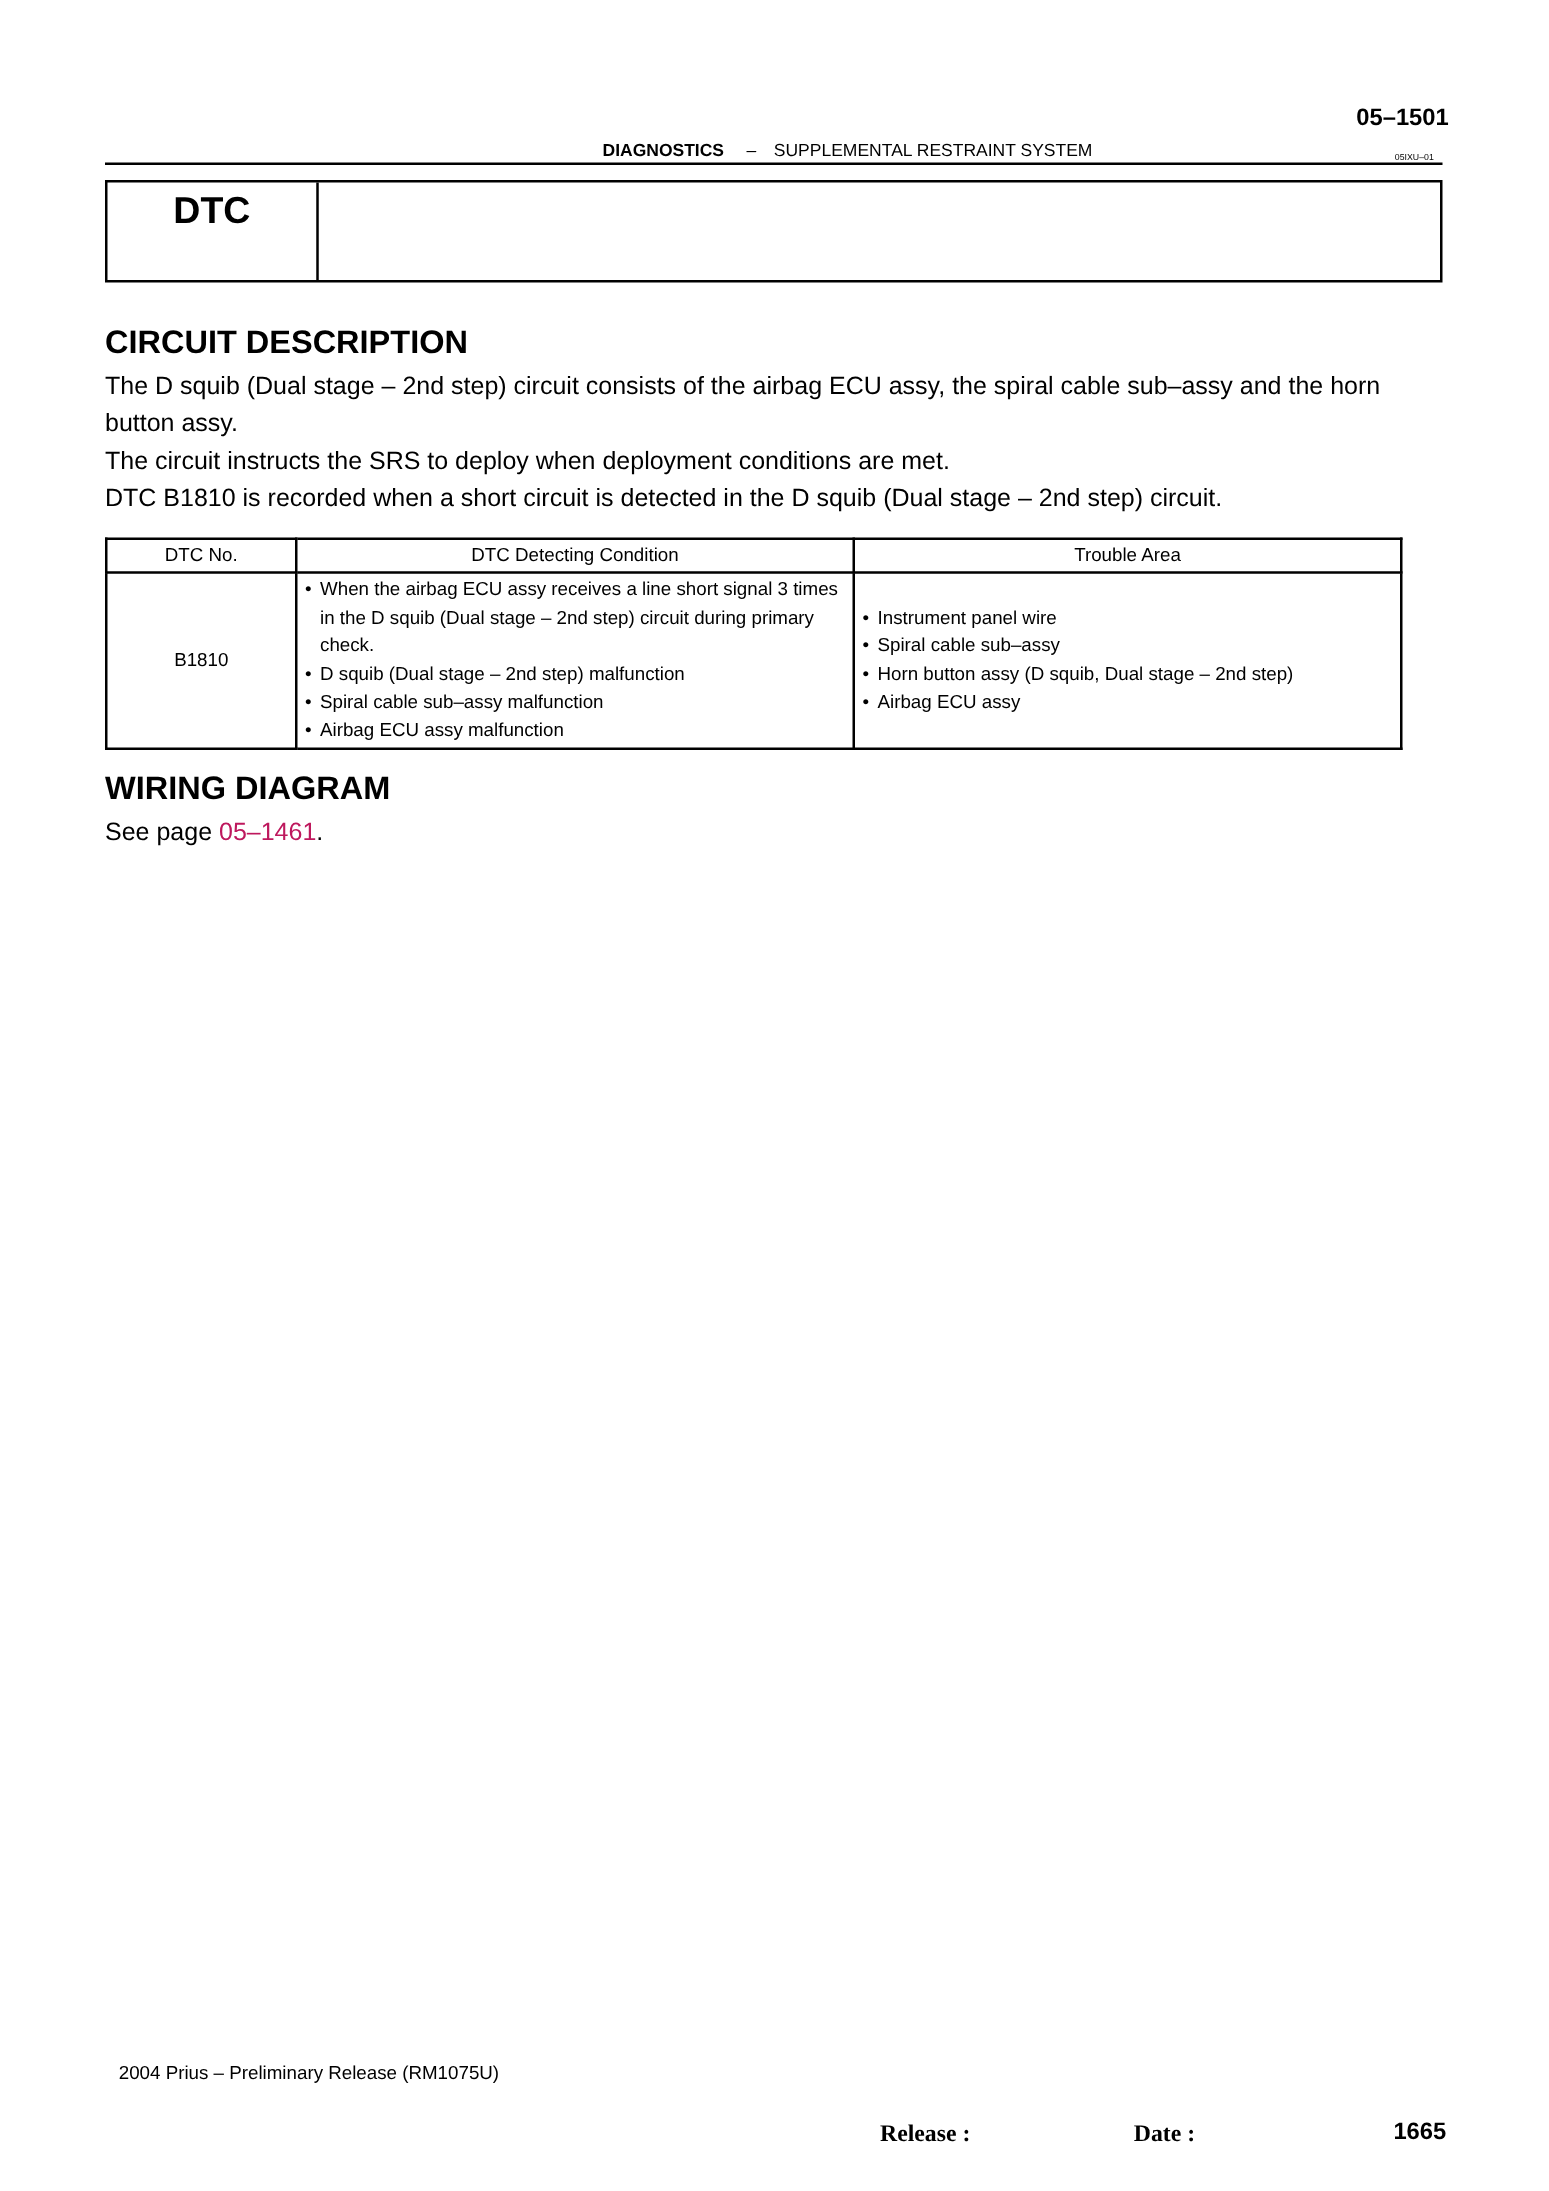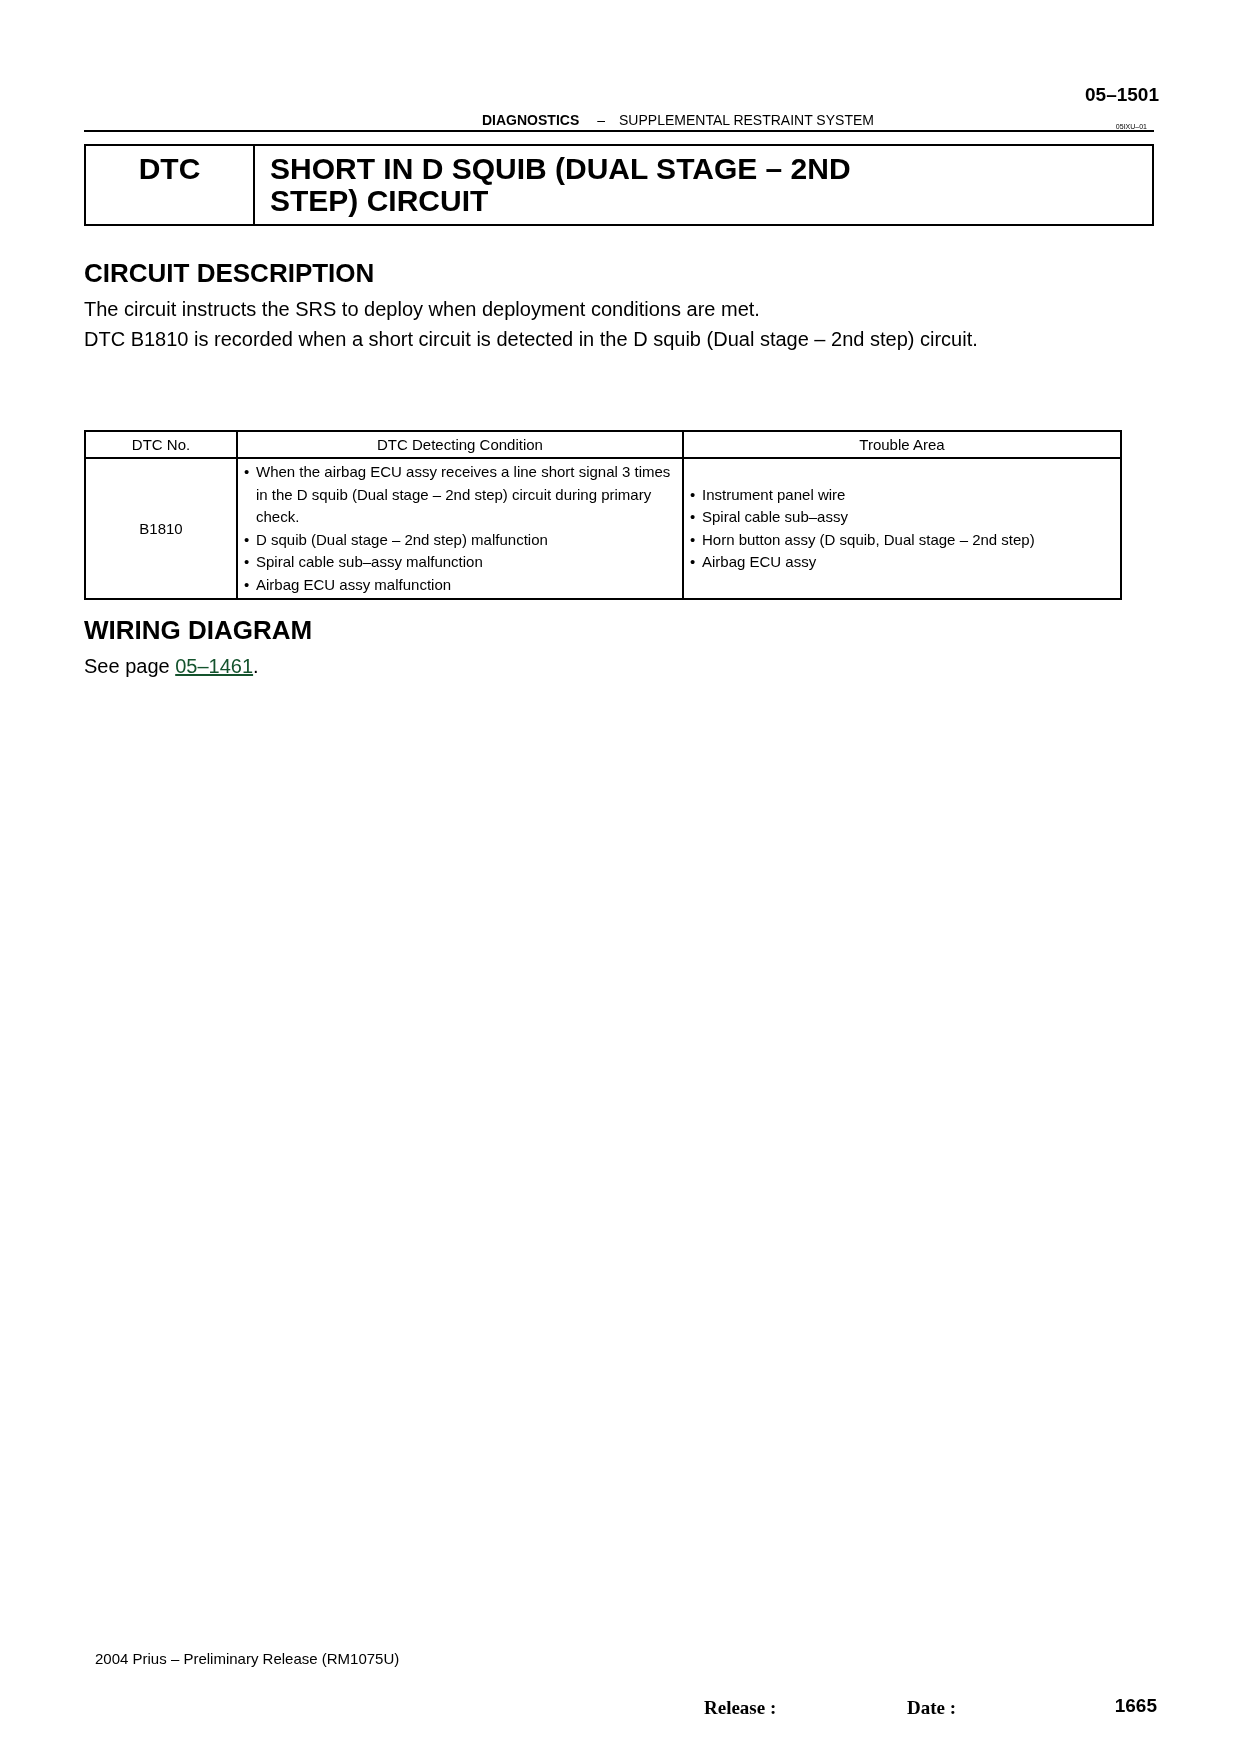--- a/index.html
+++ b/index.html
@@ -86,21 +86,21 @@
       font-size: 26px;
       font-weight: bold;
     }
     .body-text {
       left: 84px;
       width: 1075px;
       font-size: 20px;
       line-height: 30px;
     }
     .body-text p { margin: 0; }
-    .link { color: #14532d; text-decoration: underline; }
+    .link { color: #be185d; }
 
     
     .dtc-table {
       left: 84px;
       top: 430px;
       width: 1038px;
       border-collapse: collapse;
       font-size: 15px;
     }
     .dtc-table th, .dtc-table td {
@@ -161,26 +161,25 @@
 
 <div class="abs page-code">05–1501</div>
 <div class="abs running-head">
   <span class="sec">DIAGNOSTICS</span><span class="dash">–</span><span>SUPPLEMENTAL RESTRAINT SYSTEM</span>
 </div>
 <div class="abs doc-id">05IXU–01</div>
 <div class="abs header-rule"></div>
 
 <div class="abs dtc-box">
   <div class="cell c1">DTC</div>
-  <div class="cell c3">SHORT IN D SQUIB (DUAL STAGE – 2ND
-STEP) CIRCUIT</div>
 </div>
 
 <div class="abs section-heading" style="top:258px;">CIRCUIT DESCRIPTION</div>
 <div class="abs body-text" style="top:294px;">
+  <p>The D squib (Dual stage – 2nd step) circuit consists of the airbag ECU assy, the spiral cable sub–assy and the horn button assy.</p>
   <p>The circuit instructs the SRS to deploy when deployment conditions are met.</p>
   <p>DTC B1810 is recorded when a short circuit is detected in the D squib (Dual stage – 2nd step) circuit.</p>
 </div>
 
 <table class="abs dtc-table">
   <colgroup>
     <col style="width:152px;">
     <col style="width:446px;">
     <col>
   </colgroup>

